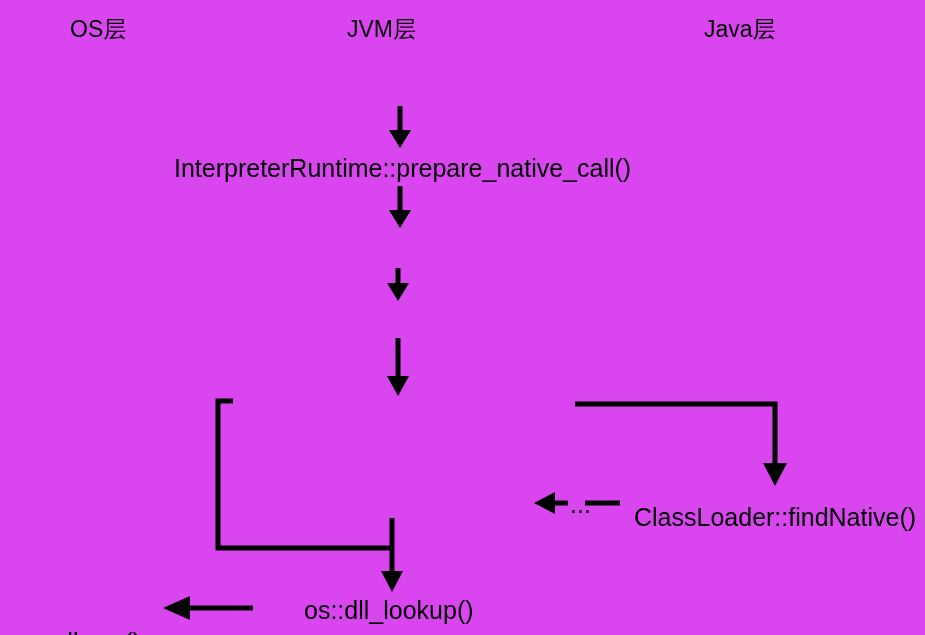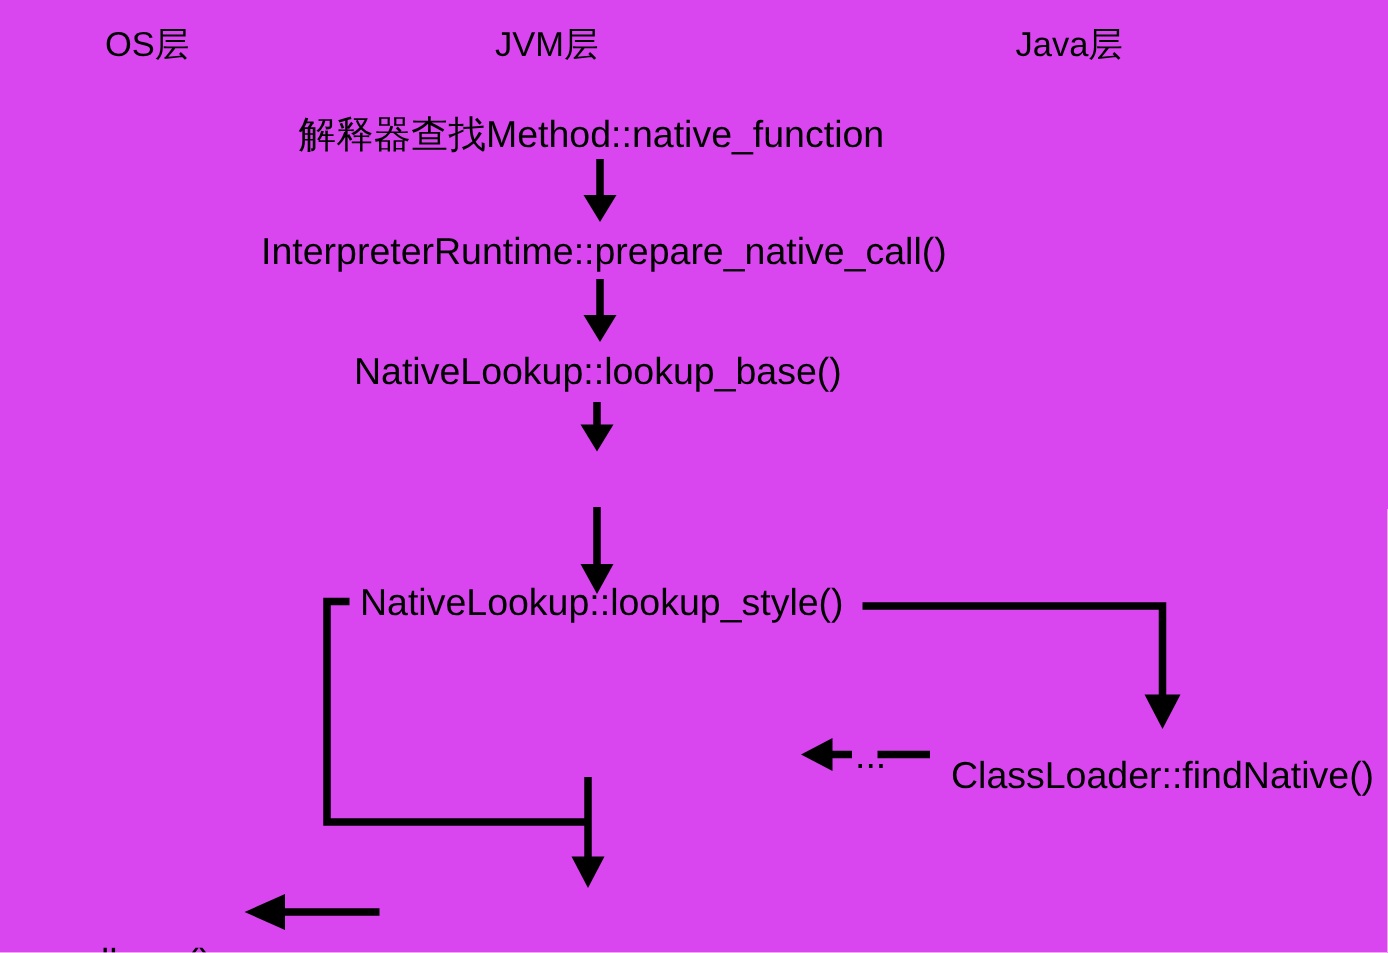--- a/index.html
+++ b/index.html
@@ -45,22 +45,22 @@
     height: 635px;
     overflow: visible;
   }
 </style>
 </head>
 <body>
 
 <div id="canvas">
 
   <div class="lane-header" style="left:70px; top:16px;">OS层</div>
-  <div class="lane-header" style="left:330px; top:16px;">JVM层</div>
-  <div class="lane-header" style="left:677px; top:16px;">Java层</div>
+  <div class="lane-header" style="left:347px; top:16px;">JVM层</div>
+  <div class="lane-header" style="left:704px; top:16px;">Java层</div>
 
   <svg class="edges" viewBox="0 0 925 635" xmlns="http://www.w3.org/2000/svg">
     <defs>
       <marker id="arrowDown" markerWidth="14" markerHeight="14" refX="5" refY="11" orient="auto" markerUnits="userSpaceOnUse">
         <path d="M0,0 L10,0 L5,12 Z" fill="#000000"></path>
       </marker>
       <marker id="arrowLeft" markerWidth="16" markerHeight="14" refX="13" refY="5" orient="auto" markerUnits="userSpaceOnUse">
         <path d="M14,0 L14,10 L0,5 Z" fill="#000000"></path>
       </marker>
     </defs>
@@ -104,30 +104,28 @@
       <line x1="392" y1="518" x2="392" y2="573" stroke="#000000" stroke-width="5"></line>
       <path d="M381,571 L403,571 L392,592 Z" fill="#000000"></path>
     </g>
 
     <g>
       <line x1="253" y1="608" x2="186" y2="608" stroke="#000000" stroke-width="5"></line>
       <path d="M190,596 L190,620 L163,608 Z" fill="#000000"></path>
     </g>
   </svg>
 
-  <div class="node" style="left:199px; top:76px;">解释器查找Method::native_function</div>
 
   <div class="node" style="left:174px; top:154px;">InterpreterRuntime::prepare_native_call()</div>
 
-  <div class="node" style="left:236px; top:234px;">NativeLookup::lookup_base()</div>
 
 
-  <div class="node" style="left:240px; top:388px;">NativeLookup::lookup_style()</div>
 
 
   <div class="node" style="left:634px; top:488px;margin-top:15px;">ClassLoader::findNative()</div>
 
+  <div class="node" style="left:304px; top:596px;">os::dll_lookup()</div>
 
   <div class="node" style="left:59px; top:628px;">dlsym()</div>
 
   <div class="ellipsis" style="left:570px; top:490px;">...</div>
 
 </div>
 
 </body></html>

